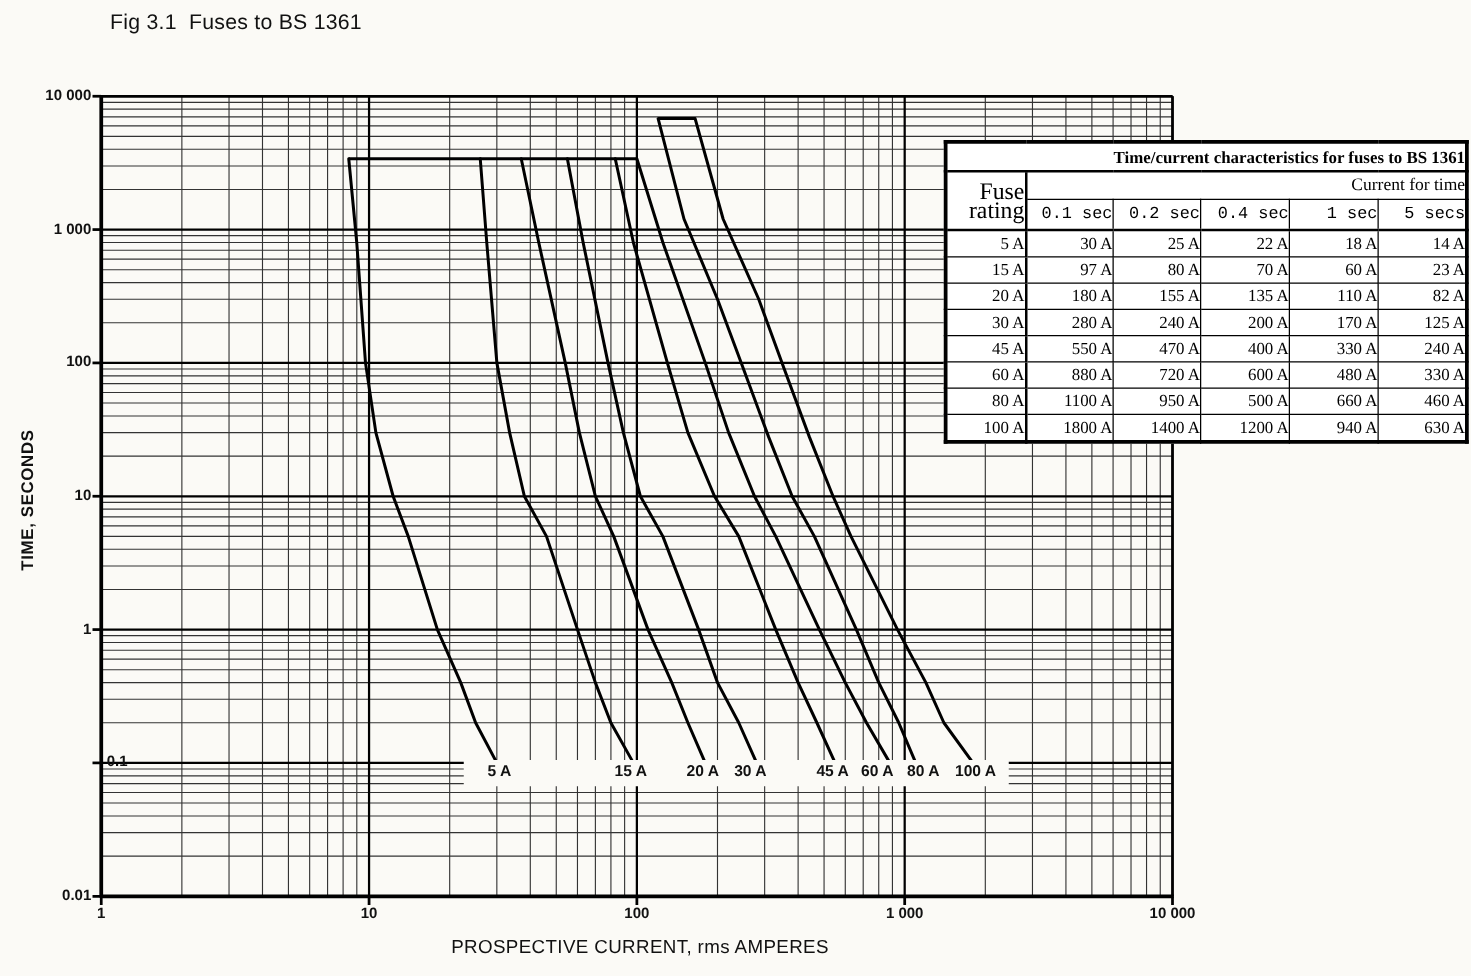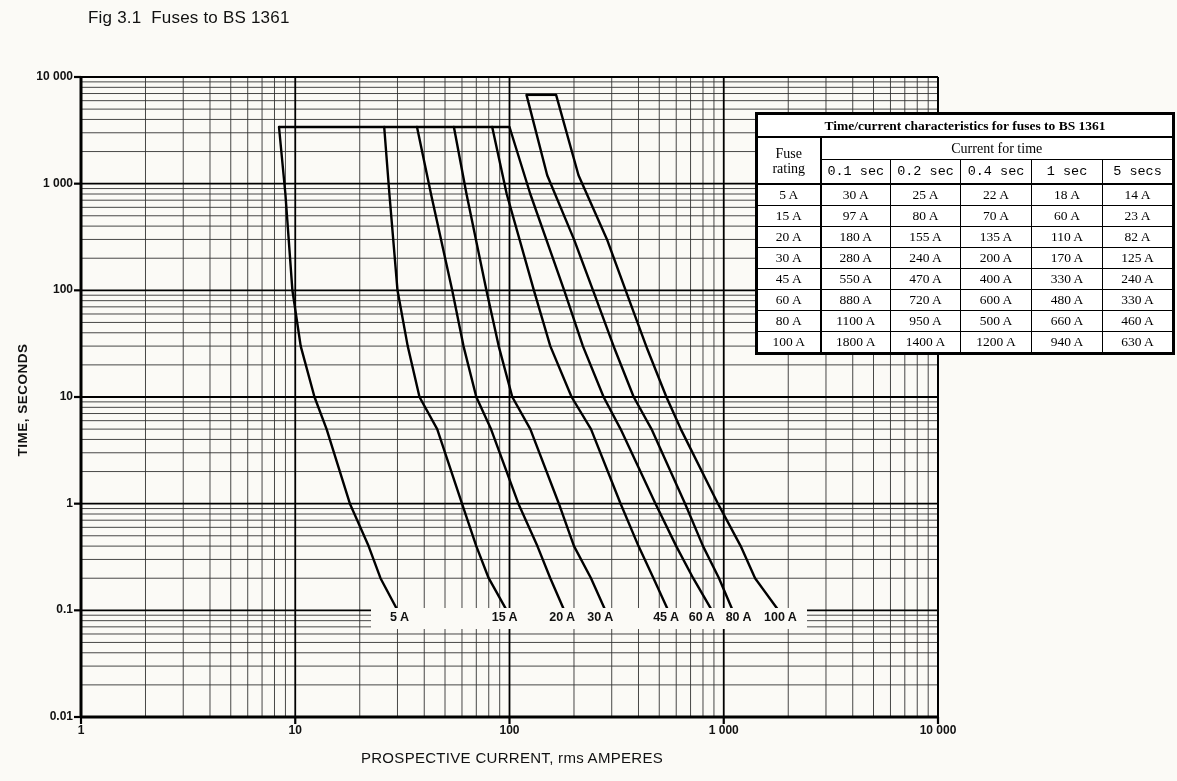--- a/index.html
+++ b/index.html
@@ -34,27 +34,27 @@
     position:absolute;top:610px;transform:translateX(-50%);
     font-size:12.5px;font-weight:bold;white-space:nowrap;
   }
   #fuse-table{
     position:absolute;left:755px;top:112px;width:417px;height:224px;
     border-collapse:collapse;background:#fff;table-layout:fixed;
     font-family:"Liberation Serif", serif;font-size:13.5px;color:#000;
     border:3px solid #000;
   }
   #fuse-table th,#fuse-table td{
-    border:1px solid #000;text-align:center;vertical-align:middle;
+    border:1px solid #000;text-align:right;vertical-align:middle;
     padding:0;font-weight:normal;overflow:hidden;
   }
   #fuse-table .t-title th{font-weight:bold;height:21px;border-bottom:2px solid #000;}
   #fuse-table .t-group th{height:21px;font-size:14px;}
   #fuse-table .t-hdr th{height:23px;border-bottom:2.5px solid #000;font-family:Liberation Mono, monospace;}
-  #fuse-table th.rating-hdr{border-right:2.5px solid #000;border-bottom:2.5px solid #000;font-size:14px;line-height:15px;}
+  #fuse-table th.rating-hdr{border-right:2.5px solid #000;border-bottom:2.5px solid #000;font-size:19px;line-height:15px;}
   #fuse-table tbody td{height:20px;}
   #fuse-table tbody td.rating-col{border-right:2.5px solid #000;}
 </style>
 </head>
 <body>
 
 <div class="fig-title">Fig 3.1  Fuses to BS 1361</div>
 
 <div id="chart-root">
     <svg id="chart-svg" width="1177" height="781">
@@ -280,21 +280,21 @@
         <td>630 A</td>
       </tr>
     </tbody>
 </table>
 
 <div class="ytick" style="top: 69px;">10 000</div>
 <div class="ytick" style="top: 175.667px;">1 000</div>
 <div class="ytick" style="top: 282.333px;">100</div>
 <div class="ytick" style="top: 389px;">10</div>
 <div class="ytick" style="top: 495.667px;">1</div>
-<div class="ytick" style="top: 602.333px;">0.1</div>
+<div class="ytick" style="top: 602.333px; margin-left: 29px;">0.1</div>
 <div class="ytick" style="top: 709px;">0.01</div>
 <div class="xtick" style="left: 81px; top: 723px;">1</div>
 <div class="xtick" style="left: 295.25px; top: 723px;">10</div>
 <div class="xtick" style="left: 509.5px; top: 723px;">100</div>
 <div class="xtick" style="left: 723.75px; top: 723px;">1 000</div>
 <div class="xtick" style="left: 938px; top: 723px;">10 000</div>
 <div class="curve-label" style="left: 399.473px;">5 A</div>
 <div class="curve-label" style="left: 504.666px;">15 A</div>
 <div class="curve-label" style="left: 562.192px;">20 A</div>
 <div class="curve-label" style="left: 600.304px;">30 A</div>

